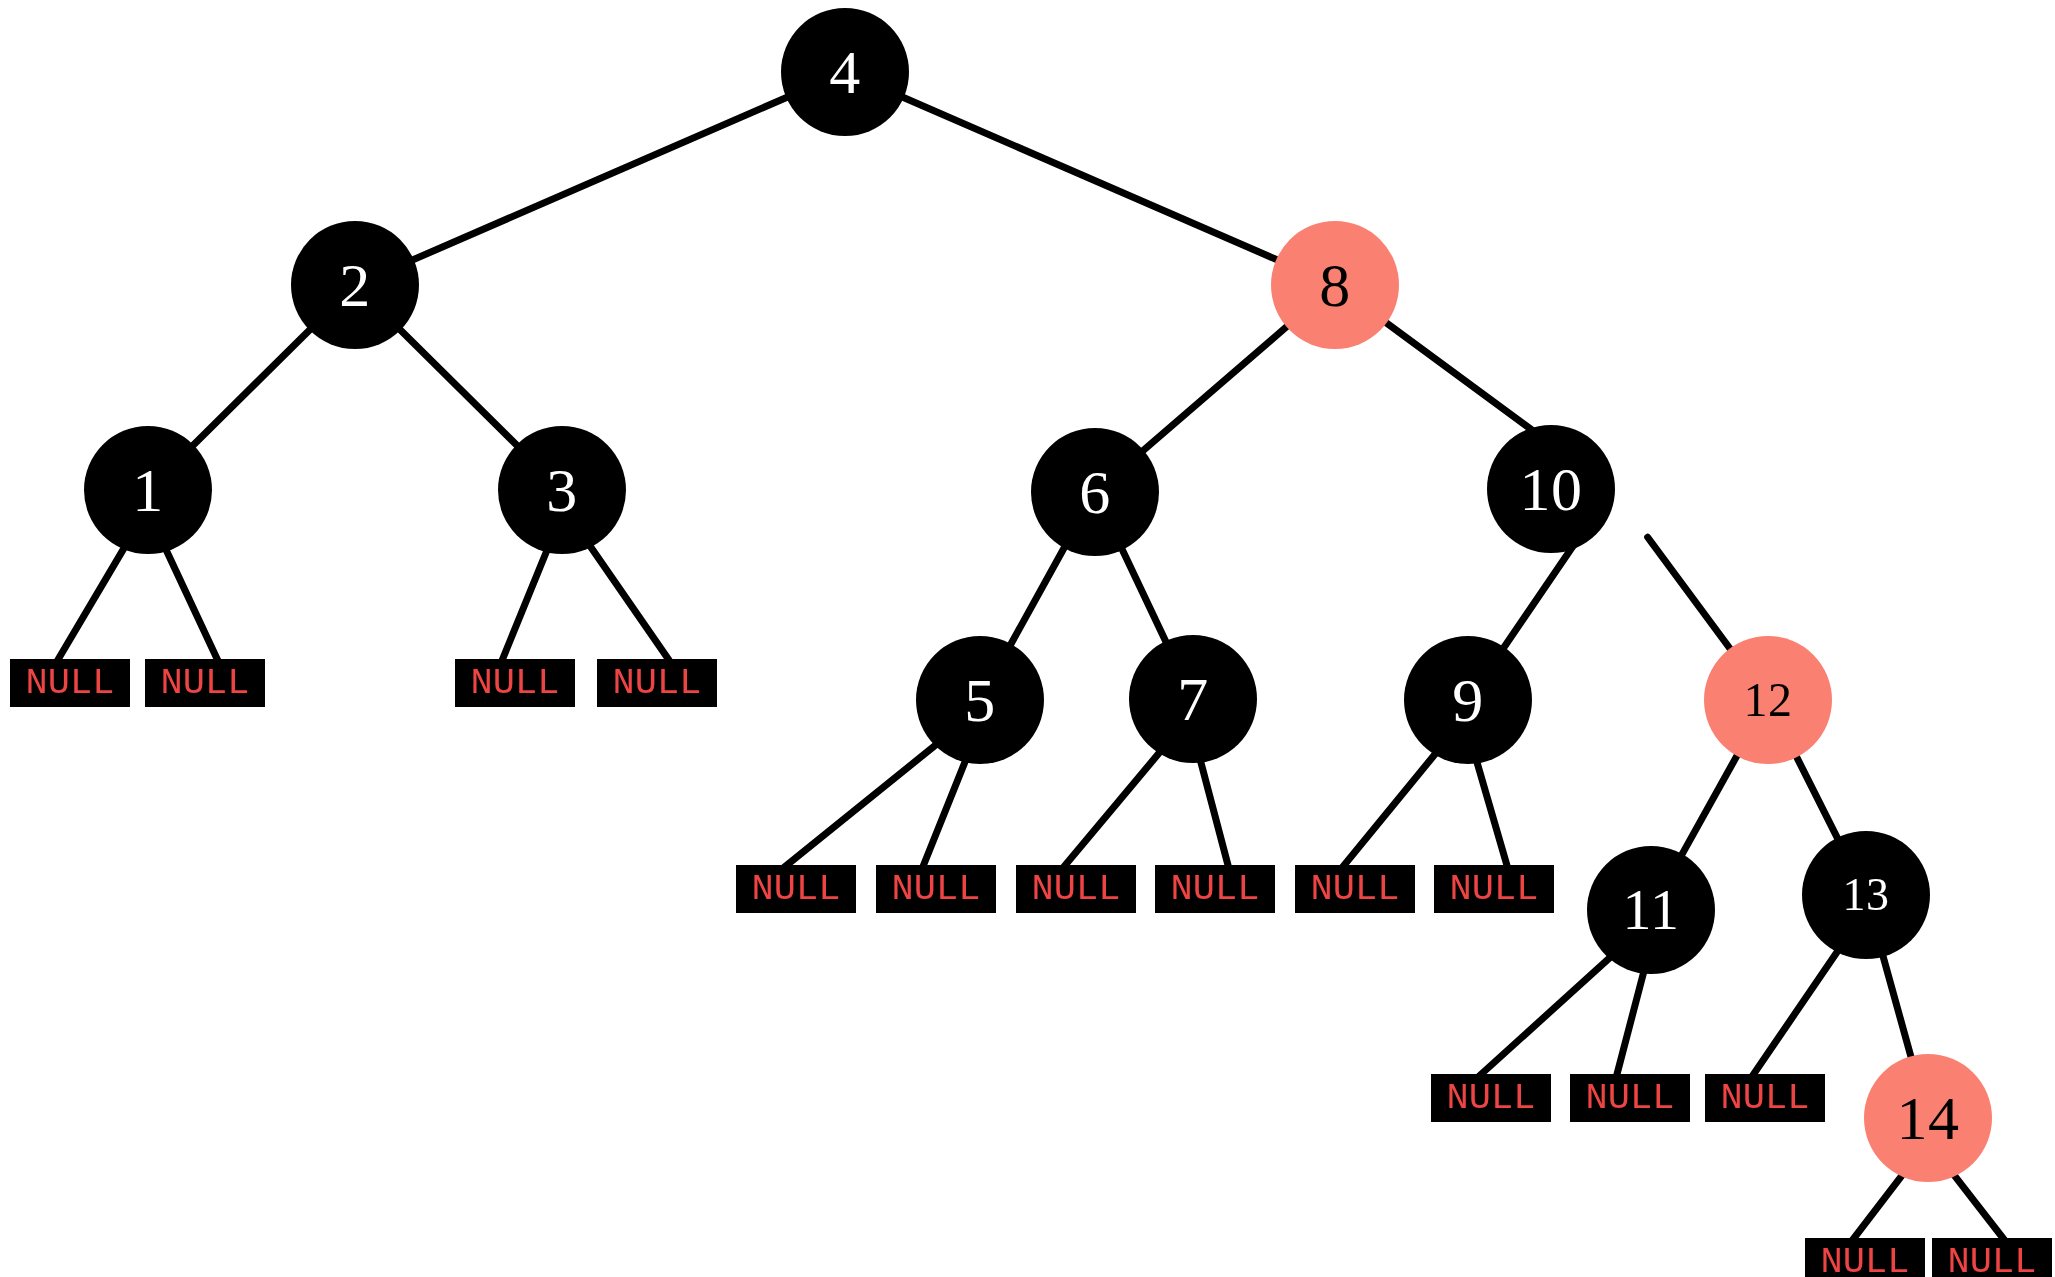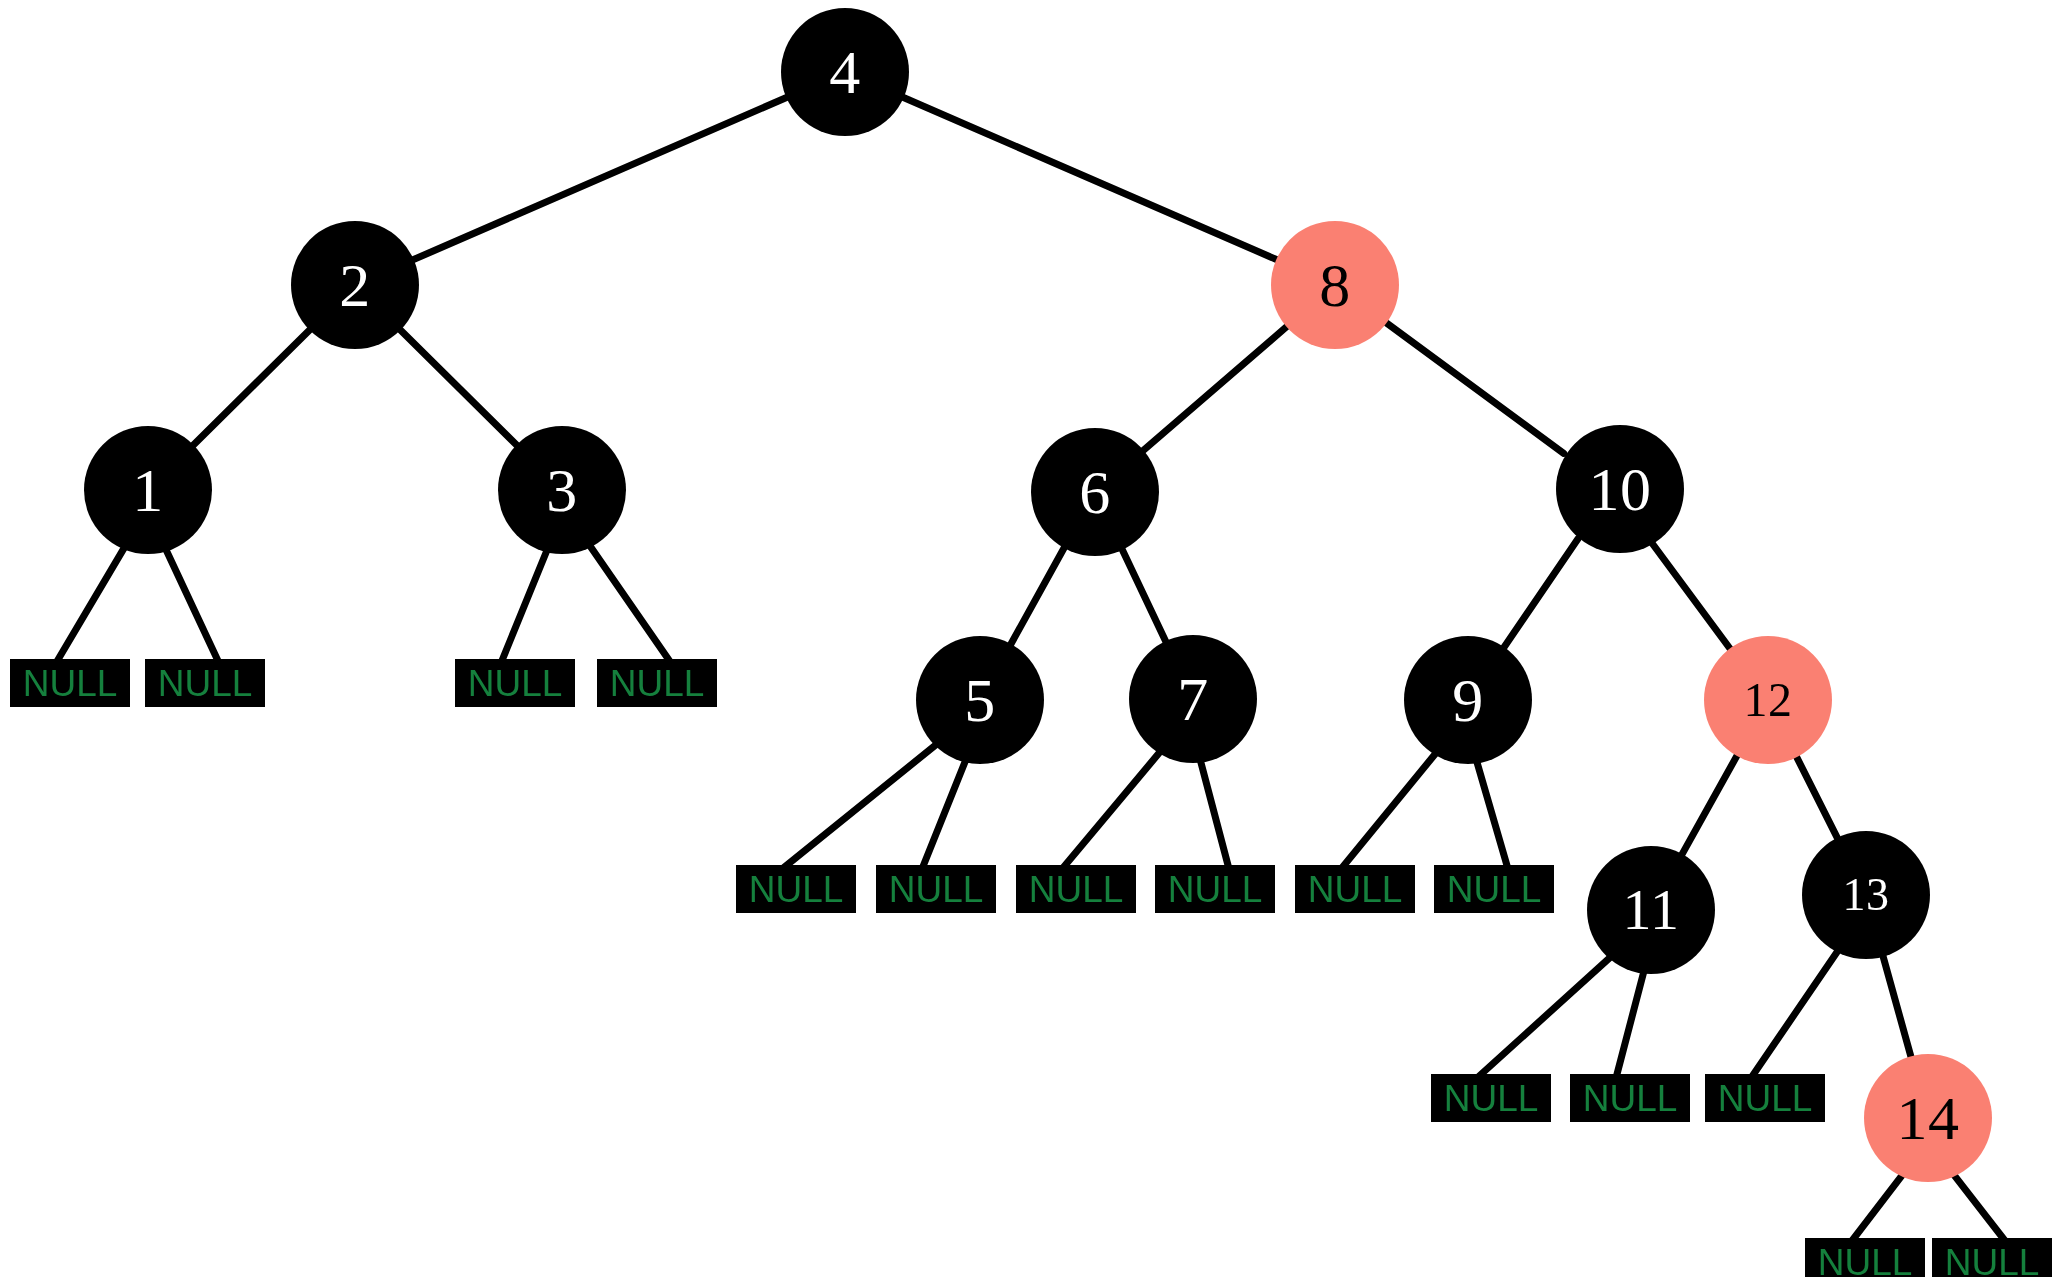--- a/index.html
+++ b/index.html
@@ -43,26 +43,26 @@
   }
   .node-label {
     font-family: "Liberation Serif", "DejaVu Serif", serif;
     font-weight: 400;
     letter-spacing: 0.5px;
     white-space: nowrap;
   }
   .nullbox {
     position: absolute;
     background: #000000;
-    color: #15803d;
+    color: #ef4444;
     display: flex;
     align-items: center;
     justify-content: center;
     box-sizing: border-box;
-    font-family: Liberation Sans, sans-serif;
+    font-family: Liberation Mono, monospace;
     line-height: 1;
     white-space: nowrap;
   }
   .nullbox-label {
     display: block;
   }
 </style>
 </head>
 <body>
 
@@ -109,21 +109,21 @@
       </div>
       <div class="node node-black" style="left: 84px; top: 426px; width: 128px; height: 128px;">
         <span class="node-label" style="font-size: 62px;">1</span>
       </div>
       <div class="node node-black" style="left: 498px; top: 426px; width: 128px; height: 128px;">
         <span class="node-label" style="font-size: 62px;">3</span>
       </div>
       <div class="node node-black" style="left: 1031px; top: 428px; width: 128px; height: 128px;">
         <span class="node-label" style="font-size: 62px;">6</span>
       </div>
-      <div class="node node-black" style="left: 1556px; top: 425px; width: 128px; height: 128px;">
+      <div class="node node-black" style="left: 1487px; top: 425px; width: 128px; height: 128px;">
         <span class="node-label" style="font-size: 62px;">10</span>
       </div>
       <div class="node node-black" style="left: 916px; top: 636px; width: 128px; height: 128px;">
         <span class="node-label" style="font-size: 62px;">5</span>
       </div>
       <div class="node node-black" style="left: 1129px; top: 635px; width: 128px; height: 128px;">
         <span class="node-label" style="font-size: 62px;">7</span>
       </div>
       <div class="node node-black" style="left: 1404px; top: 636px; width: 128px; height: 128px;">
         <span class="node-label" style="font-size: 62px;">9</span>

